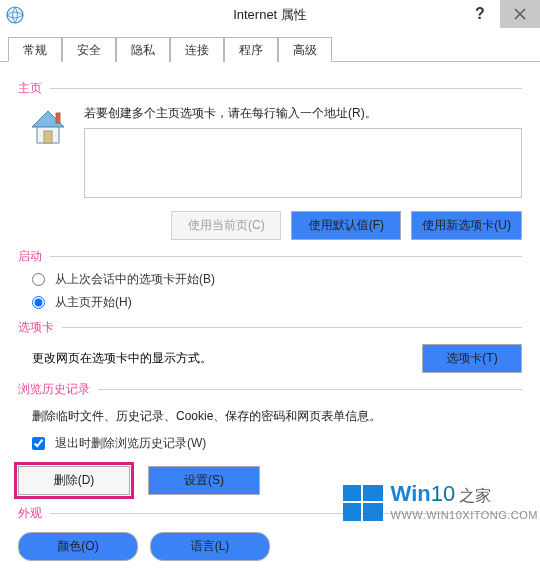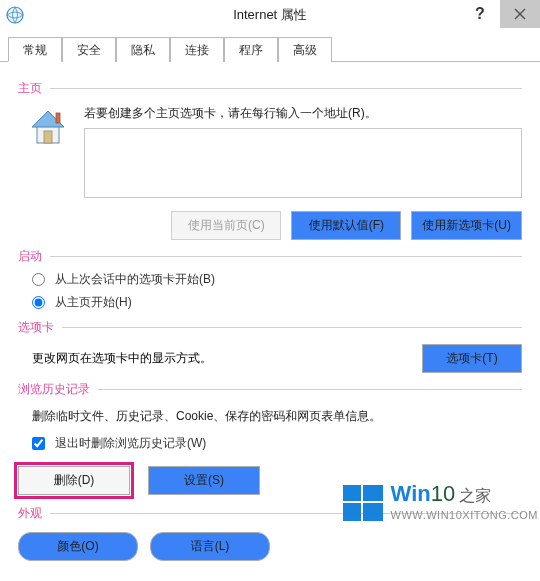--- a/index.html
+++ b/index.html
@@ -195,21 +195,21 @@
     right: 2px;
     bottom: 56px;
     display: flex;
     gap: 6px;
     pointer-events: none;
     opacity: 0.95;
   }
   .win-logo { width: 44px; height: 44px; }
   .wm-text { display: flex; align-items: baseline; }
   .wm-win { color: #0b7ddc; font-size: 22px; font-weight: 600; font-family: "Segoe UI", Arial, sans-serif; }
-  .wm-10 { color: #14532d; font-size: 22px; font-weight: 400; font-family: "Segoe UI", Arial, sans-serif; }
+  .wm-10 { color: #0369a1; font-size: 22px; font-weight: 400; font-family: "Segoe UI", Arial, sans-serif; }
   .wm-zj { color: #555; font-size: 16px; font-family: "Microsoft YaHei"; margin-left: 4px; }
   .wm-url { color: #888; font-size: 11px; margin-top: 2px; letter-spacing: 0.5px; }
 </style>
 </head>
 <body>
 
 <div class="titlebar">
   <span class="icon-internet">
     <svg viewBox="0 0 18 18">
       <circle cx="9" cy="9" r="8" fill="#eaf6fb" stroke="#3a8ec7" stroke-width="1.2"></circle>

